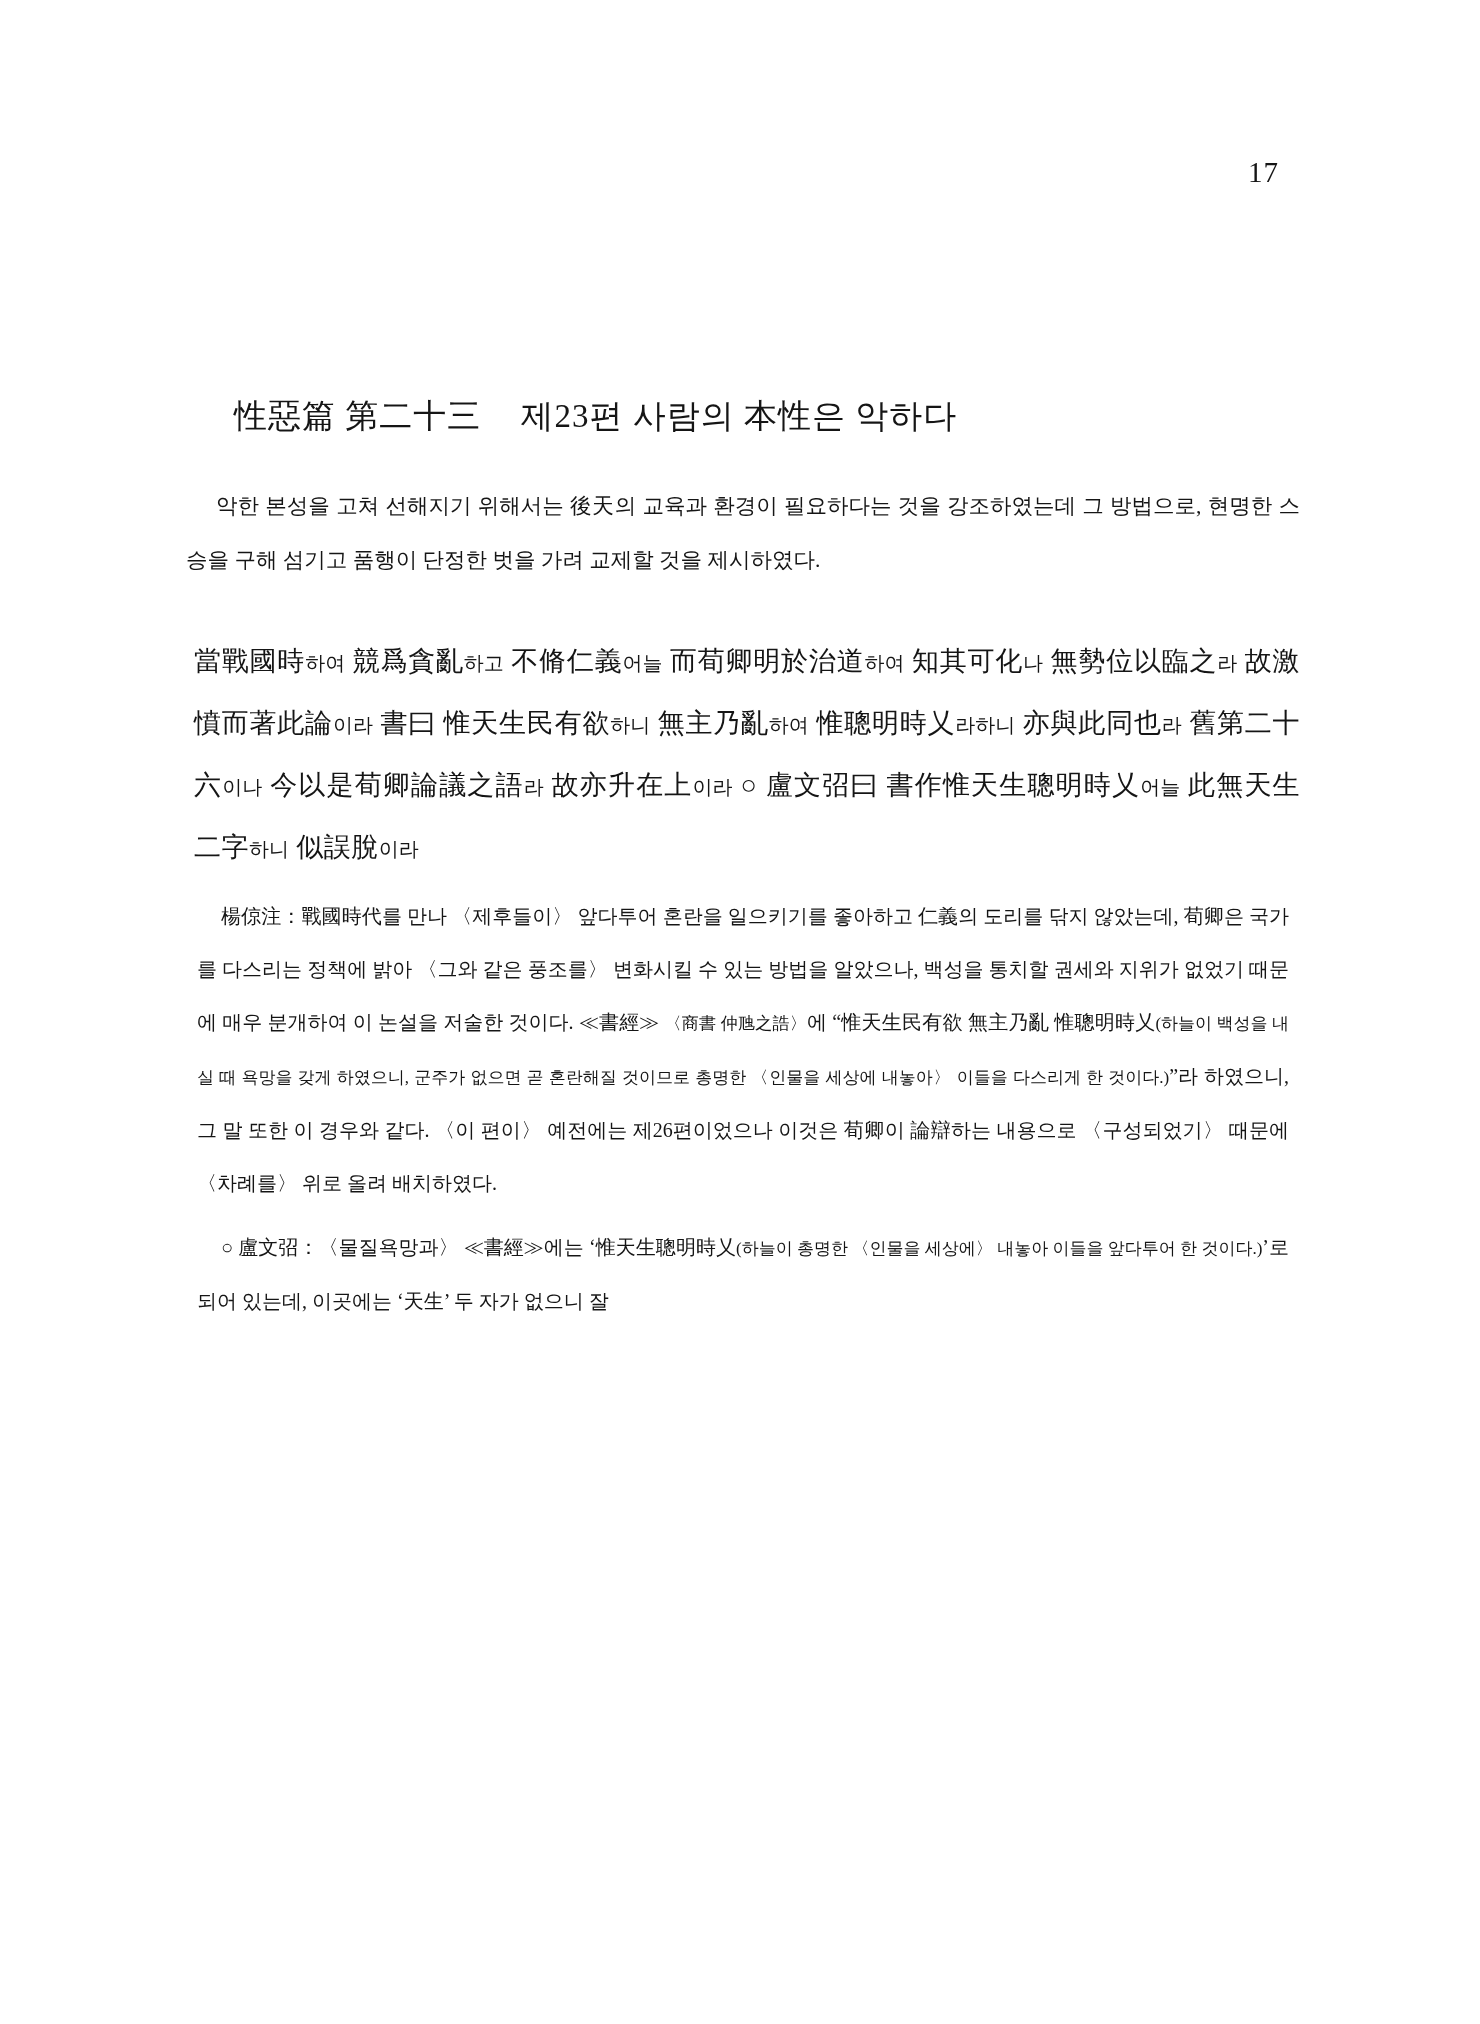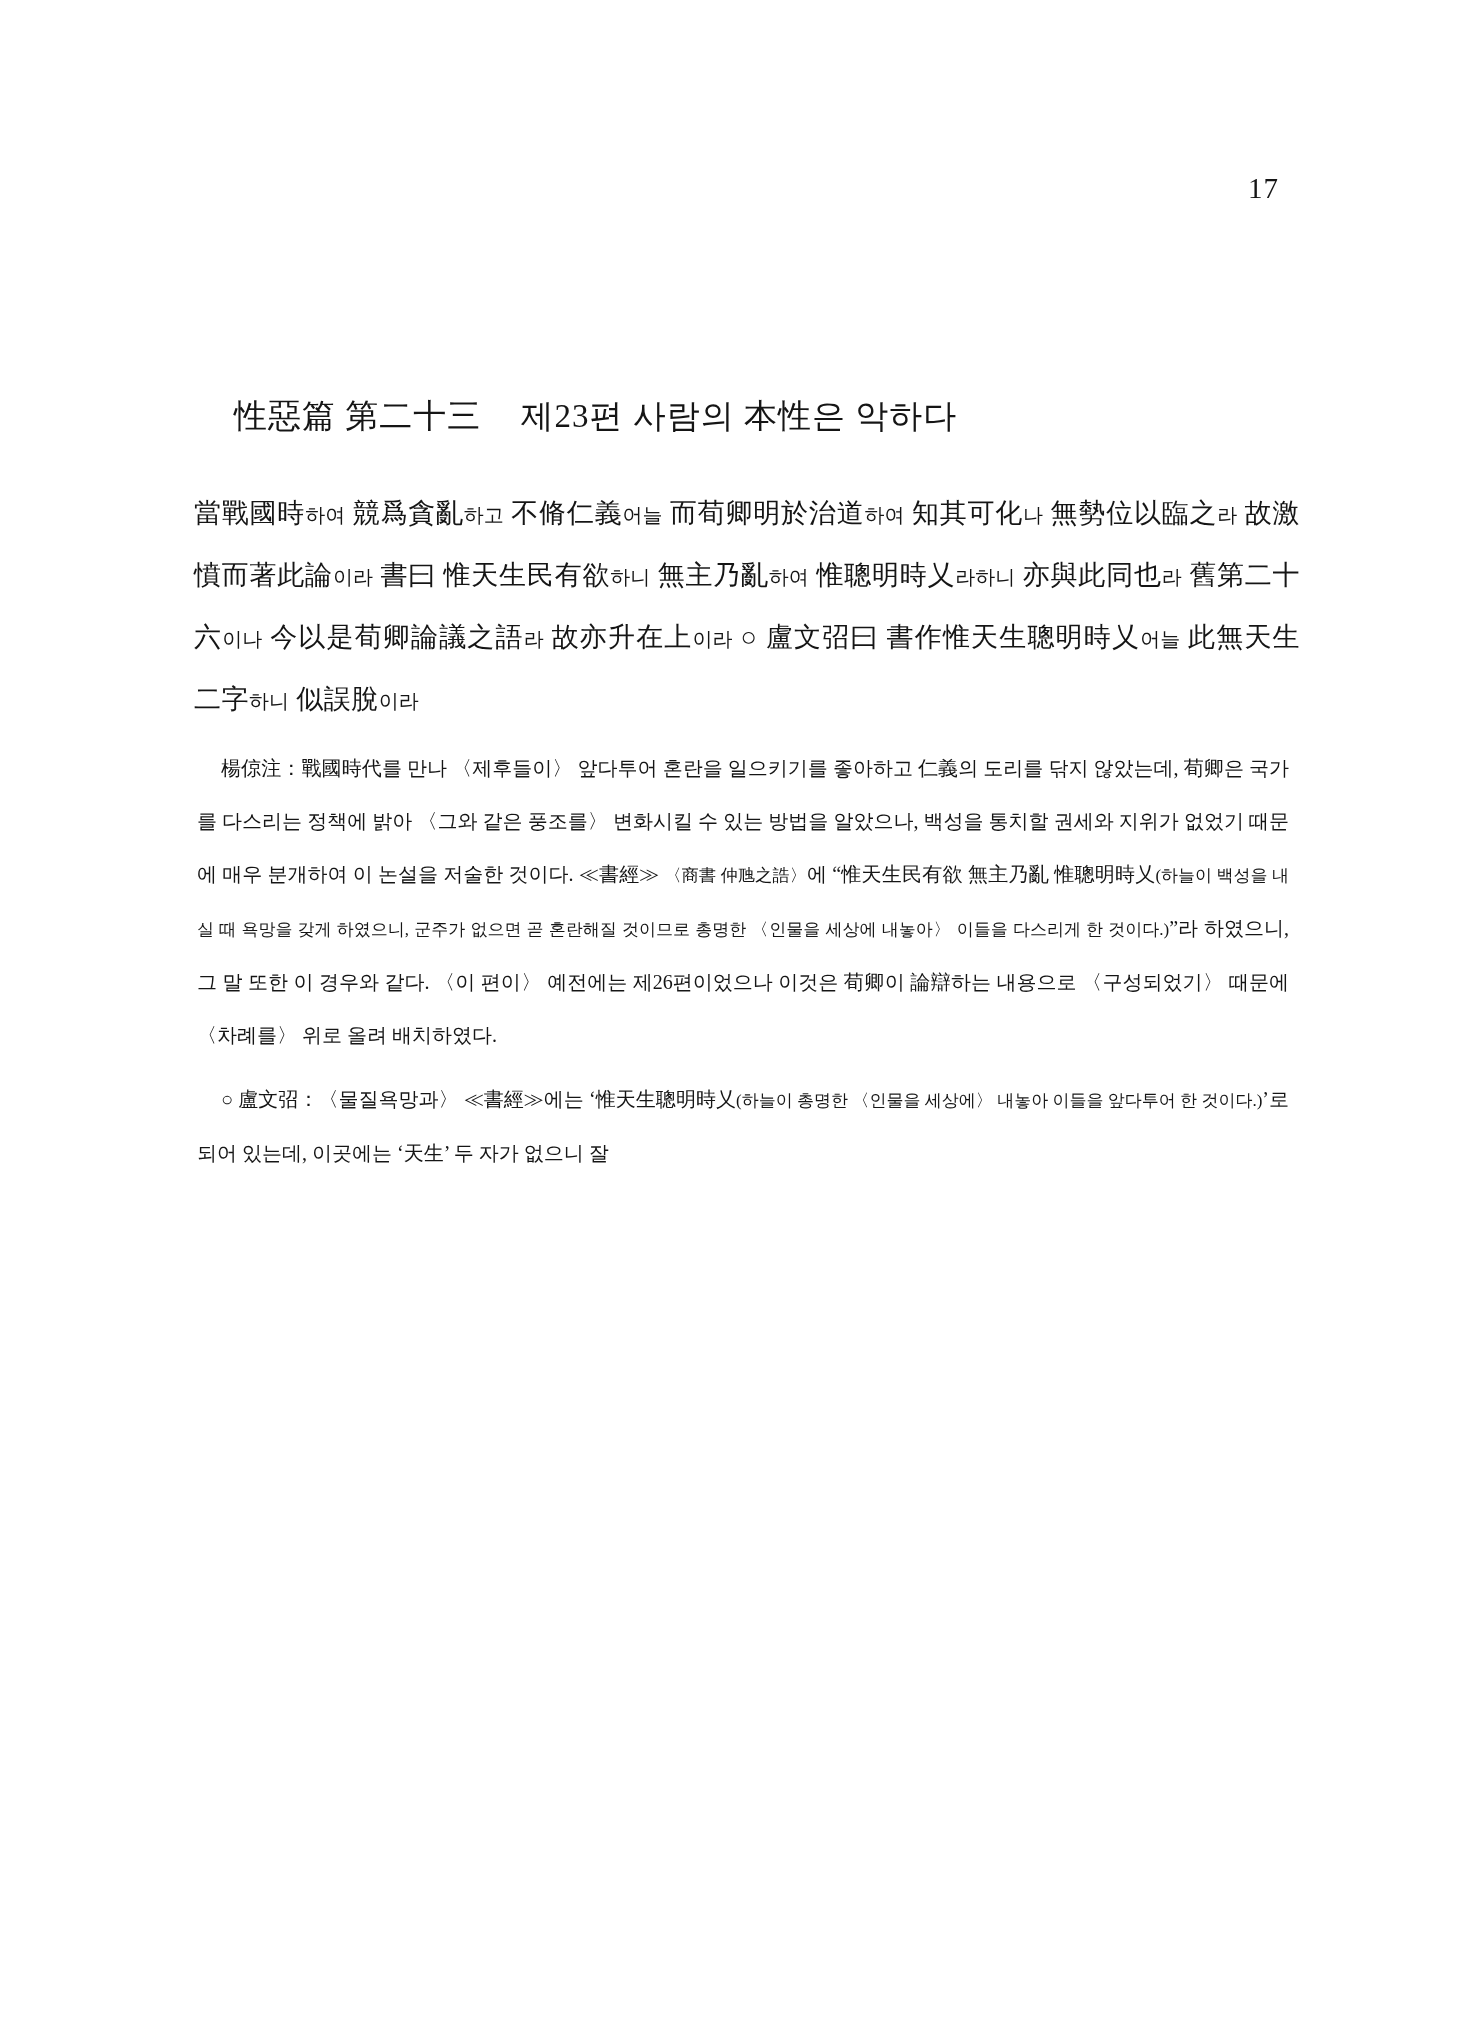--- a/index.html
+++ b/index.html
@@ -7,21 +7,21 @@
     position: relative;
     width: 1480px;
     height: 2024px;
     background: #ffffff;
     color: #151515;
     font-family: "Liberation Serif", "DejaVu Serif", serif;
     overflow: hidden;
   }
   .page-number {
     position: absolute;
-    top: 172px;
+    top: 156px;
     left: 1248px;
     font-size: 29px;
     letter-spacing: 1px;
   }
   .content {
     position: absolute;
     left: 186px;
     top: 394px;
     width: 1114px;
   }
@@ -72,20 +72,21 @@
   <div class="page-number">17</div>
 
   <div class="content">
 
     <h1 class="title">
       <span class="title-hanja">性惡篇 第二十三</span>
       <span class="title-korean">제23편 사람의 本性은 악하다</span>
     </h1>
 
     <section class="intro">
+      <p>악한 본성을 고쳐 선해지기 위해서는 後天의 교육과 환경이 필요하다는 것을 강조하였는데 그 방법으로, 현명한 스승을 구해 섬기고 품행이 단정한 벗을 가려 교제할 것을 제시하였다.</p>
     </section>
 
     <section class="hanmun">
       <span><span class="seg"><span class="han">當戰國時</span><span class="to">하여</span></span> <span class="seg"><span class="han">競爲貪亂</span><span class="to">하고</span></span> <span class="seg"><span class="han">不脩仁義</span><span class="to">어늘</span></span> <span class="seg"><span class="han">而荀卿明於治道</span><span class="to">하여</span></span> <span class="seg"><span class="han">知其可化</span><span class="to">나</span></span> <span class="seg"><span class="han">無勢位以臨之</span><span class="to">라</span></span> <span class="seg"><span class="han">故激憤而著此論</span><span class="to">이라</span></span> <span class="seg"><span class="han">書曰</span></span> <span class="seg"><span class="han">惟天生民有欲</span><span class="to">하니</span></span> <span class="seg"><span class="han">無主乃亂</span><span class="to">하여</span></span> <span class="seg"><span class="han">惟聰明時乂</span><span class="to">라하니</span></span> <span class="seg"><span class="han">亦與此同也</span><span class="to">라</span></span> <span class="seg"><span class="han">舊第二十六</span><span class="to">이나</span></span> <span class="seg"><span class="han">今以是荀卿論議之語</span><span class="to">라</span></span> <span class="seg"><span class="han">故亦升在上</span><span class="to">이라</span></span> <span class="seg"><span class="han">○ 盧文弨曰</span></span> <span class="seg"><span class="han">書作惟天生聰明時乂</span><span class="to">어늘</span></span> <span class="seg"><span class="han">此無天生二字</span><span class="to">하니</span></span> <span class="seg"><span class="han">似誤脫</span><span class="to">이라</span></span></span>
     </section>
 
     <section class="annotations">
       <p><span>楊倞注：戰國時代를 만나 〈제후들이〉 앞다투어 혼란을 일으키기를 좋아하고 仁義의 도리를 닦지 않았는데, 荀卿은 국가를 다스리는 정책에 밝아 〈그와 같은 풍조를〉 변화시킬 수 있는 방법을 알았으나, 백성을 통치할 권세와 지위가 없었기 때문에 매우 분개하여 이 논설을 저술한 것이다. ≪書經≫ </span><span class="small-run">〈商書 仲虺之誥〉</span><span>에 “惟天生民有欲 無主乃亂 惟聰明時乂</span><span class="small-run">(하늘이 백성을 내실 때 욕망을 갖게 하였으니, 군주가 없으면 곧 혼란해질 것이므로 총명한 〈인물을 세상에 내놓아〉 이들을 다스리게 한 것이다.)</span><span>”라 하였으니, 그 말 또한 이 경우와 같다. 〈이 편이〉 예전에는 제26편이었으나 이것은 荀卿이 論辯하는 내용으로 〈구성되었기〉 때문에 〈차례를〉 위로 올려 배치하였다.</span></p>
       <p><span>○ 盧文弨：〈물질욕망과〉 ≪書經≫에는 ‘惟天生聰明時乂</span><span class="small-run">(하늘이 총명한 〈인물을 세상에〉 내놓아 이들을 앞다투어 한 것이다.)</span><span>’로 되어 있는데, 이곳에는 ‘天生’ 두 자가 없으니 잘</span></p>
     </section>

